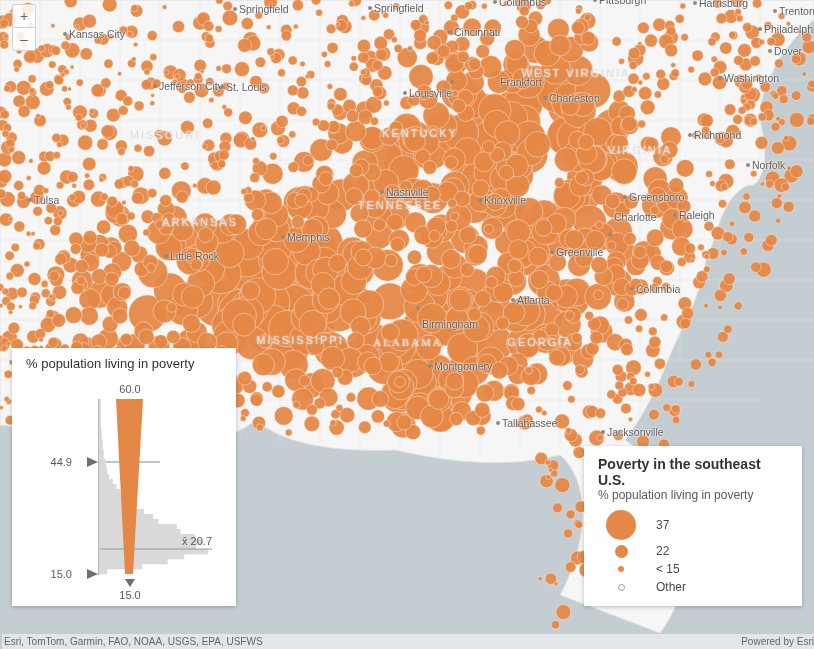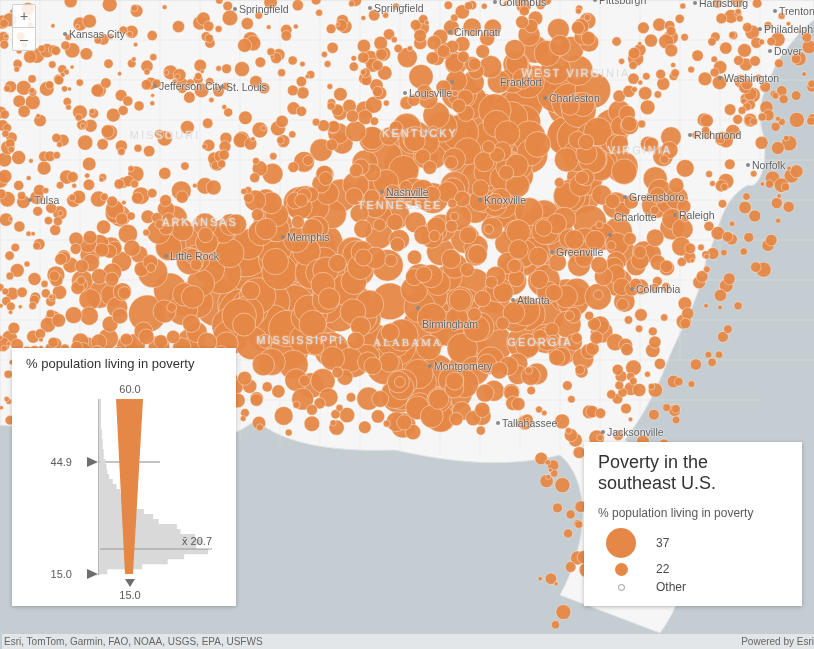--- a/index.html
+++ b/index.html
@@ -91,24 +91,24 @@
     right: 12px;
     bottom: 27px;
     width: 190px;
     background: #fff;
     box-shadow: 0 1px 4px rgba(0,0,0,0.25);
     padding: 10px 14px 8px;
     font-size: 12px;
     color: #4a4a4a;
   }
   #legend .hdr {
-    font-weight: 400;
-    font-size: 18px;
+    font-weight: 700;
+    font-size: 14px;
     color: #333;
-    margin-bottom: 12px;
+    margin-bottom: 0;
   }
   #legend .sub {
     font-size: 12px;
     color: #5a5a5a;
     margin-bottom: 8px;
   }
   #legend .row {
     display: flex;
     align-items: center;
     gap: 12px;
@@ -1864,20 +1864,26 @@
             <span class="sym" style="width: 30px; height: 30px;"></span>
           </div>
           <span>37</span>
         </div>
         <div class="row">
           <div class="symcell">
             <span class="sym" style="width: 13px; height: 13px;"></span>
           </div>
           <span>22</span>
         </div>
+        <div class="row">
+          <div class="symcell">
+            <span class="sym" style="width: 6px; height: 6px;"></span>
+          </div>
+          <span>&lt; 15</span>
+        </div>
       </div>
     <div class="row">
       <div class="symcell">
           <span class="other"></span>
         </div>
       <span>Other</span>
     </div>
   </div>
 </div>
 

